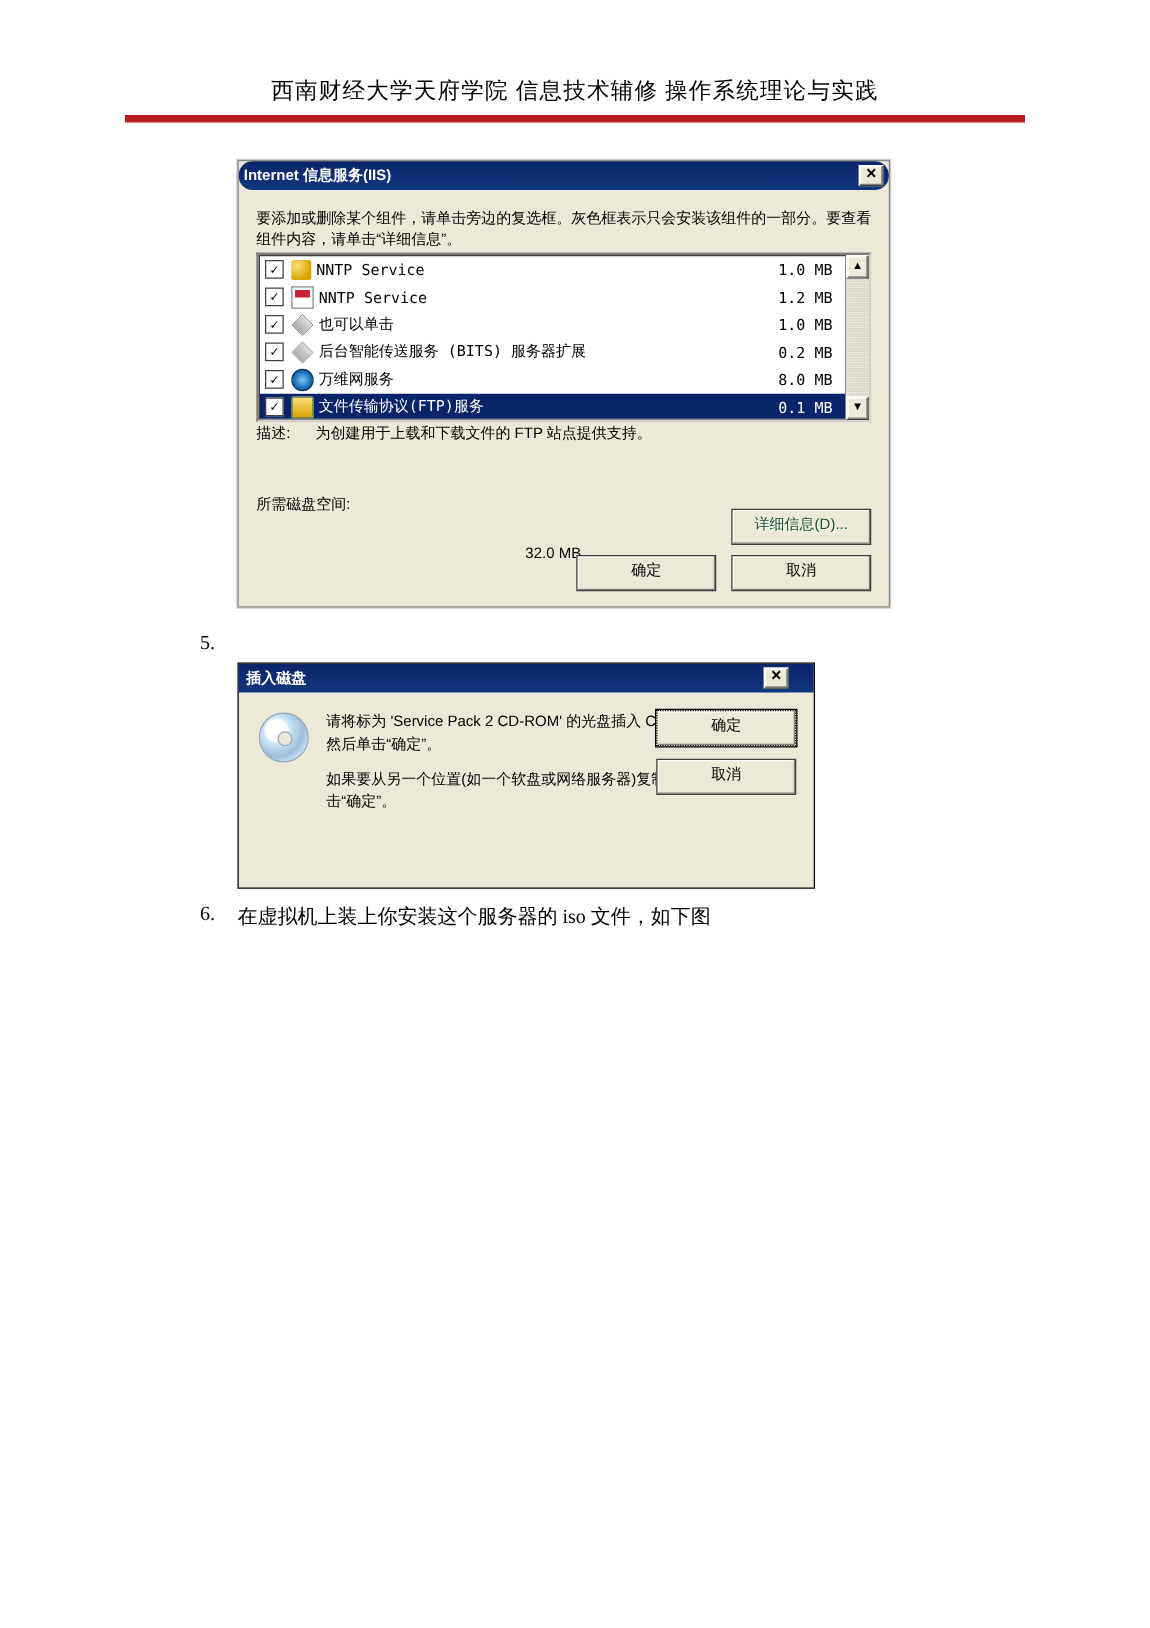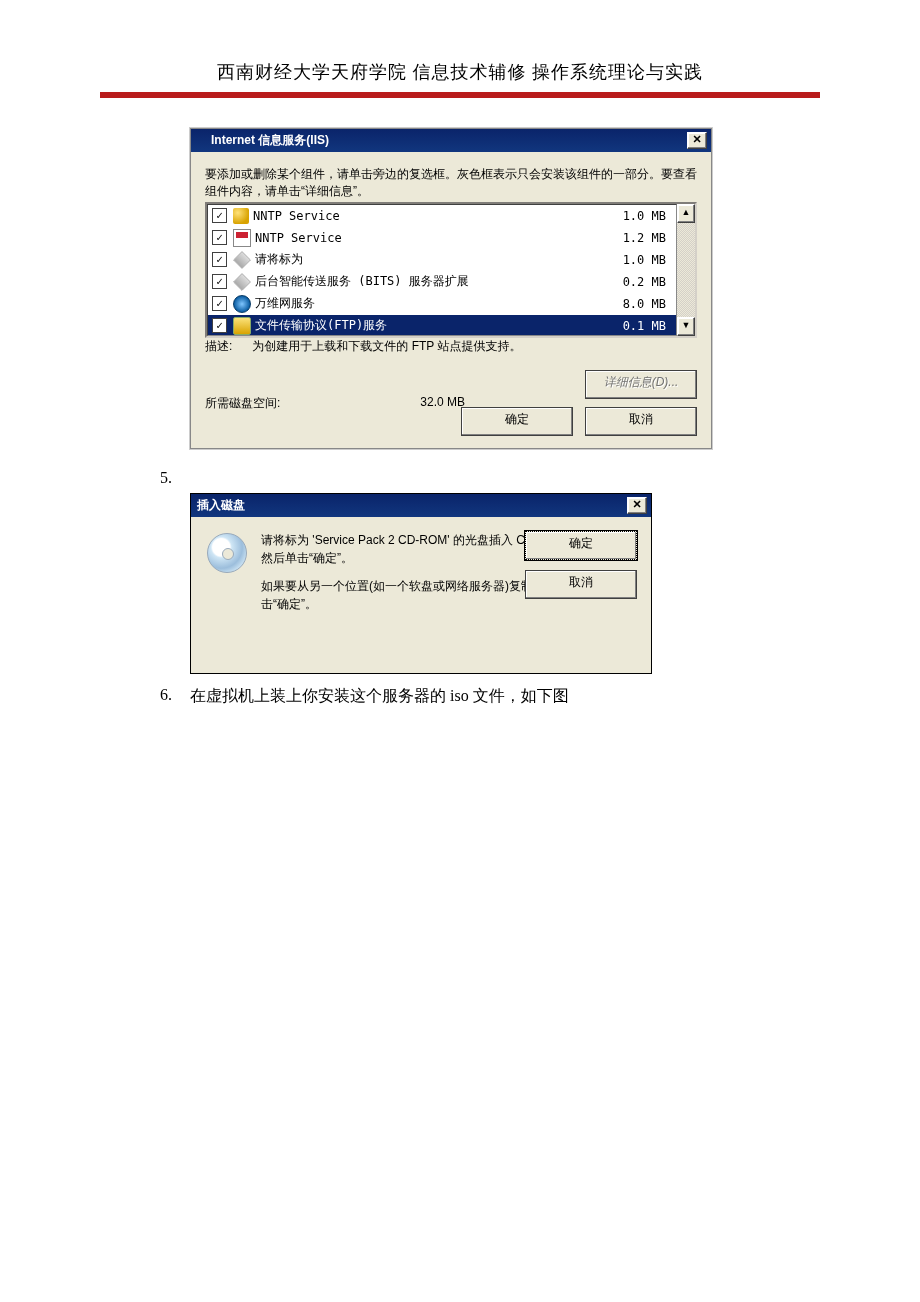--- a/index.html
+++ b/index.html
@@ -34,21 +34,22 @@
     color: #000;
   }
   .titlebar {
     display: flex;
     align-items: flex-start;
     background: linear-gradient(#0a246a, #11367e);
     color: #fff;
     font-family: Tahoma, sans-serif;
     font-size: 12px;
     font-weight: bold;
-    padding: 3px 4px 3px 20px;
+    padding: 3px 4px 3px 4px;
+    border-radius: 11px;
   }
   .titlebar-text { flex: 1; }
   .tb-close {
     width: 18px; height: 15px;
     background: #ece9d8;
     border: 1px solid #fff;
     border-right-color:#404040;
     border-bottom-color:#404040;
     font-family: Arial, sans-serif;
     color:#000;
@@ -119,36 +120,36 @@
     border:1px solid #fff;
     border-right-color:#404040; border-bottom-color:#404040;
     font-size:9px; text-align:center; line-height:14px;
     box-shadow: inset -1px -1px 0 #808080, inset 1px 1px 0 #fff;
   }
   .sb-track { flex:1; background: repeating-conic-gradient(#d4d0c8 0 25%, #ece9d8 0 50%) 0 0/2px 2px; }
   .desc { margin: 0 0 40px 0; }
   .desc-label { display:inline-block; width: 44px; }
   .disk-row { display:flex; margin: 2px 0;}
   .disk-label { width: 120px; }
-  .disk-val { width: 140px; text-align:right; padding-right: 30px;}
+  .disk-val { width: 140px; text-align:right; padding-right: 30px; margin-top: 40px;}
   .btn-row { display:flex; justify-content:flex-end; gap: 12px; margin-top: -44px; margin-bottom: 8px;}
   .btn-row2 { display:flex; justify-content:flex-end; gap: 12px; margin-top: 6px;}
   .winbtn {
     min-width: 90px;
     height: 23px;
     background:#ece9d8;
     border:1px solid #404040;
     box-shadow: inset -1px -1px 0 #808080, inset 1px 1px 0 #fff;
     font-family: "SimSun", sans-serif;
     font-size: 12px;
     padding: 2px 10px;
     text-align:center;
     line-height: 18px;
   }
-  .winbtn.disabled { color:#737373; text-shadow: 1px 1px 0 #fff; font-style: italic; }
+  .winbtn.disabled { color:#14532d; text-shadow: 1px 1px 0 #fff; }
   
   .doc-step {
     display:flex;
     margin: 12px 0 6px 60px;
     font-size: 16px;
     font-family: "SimSun", serif;
   }
   .step-num { width: 30px; }
   
   .dialog2 {
@@ -157,21 +158,21 @@
     background:#ece9d8;
     border:1px solid #000;
     font-family: "SimSun", sans-serif;
     font-size: 12px;
   }
   .titlebar2 {
     display:flex; align-items:center;
     background: linear-gradient(#0a246a,#11367e);
     color:#fff; font-weight:bold; font-size:12px;
     font-family: Tahoma, sans-serif;
-    padding: 3px 4px 3px 6px;
+    padding: 3px 20px 3px 6px;
   }
   .d2-body { display:flex; padding: 14px 14px 50px 14px; position:relative;}
   .cd-icon {
     width: 38px; height: 38px; margin: 2px 14px 0 2px;
     border-radius:50%;
     background: radial-gradient(circle at 35% 35%, #fff 0 25%, #cfe6f5 30%, #9cbedc 60%, #cfe6f5 80%);
     border:1px solid #9ab;
     position:relative;
   }
   .cd-icon::after{content:"";position:absolute;top:14px;left:14px;width:10px;height:10px;border-radius:50%;background:#ece9d8;border:1px solid #9ab;}
@@ -205,21 +206,21 @@
             </div>
             <div class="row">
               <span class="cb">✓</span>
               <span class="ic ic-smtp"></span>
               <span class="row-label">NNTP Service</span>
               <span class="row-size">1.2 MB</span>
             </div>
             <div class="row">
               <span class="cb">✓</span>
               <span class="ic ic-diamond"></span>
-              <span class="row-label">请将标为</span>
+              <span class="row-label">也可以单击</span>
               <span class="row-size">1.0 MB</span>
             </div>
             <div class="row">
               <span class="cb">✓</span>
               <span class="ic ic-diamond"></span>
               <span class="row-label">后台智能传送服务 (BITS) 服务器扩展</span>
               <span class="row-size">0.2 MB</span>
             </div>
             <div class="row">
               <span class="cb">✓</span>

